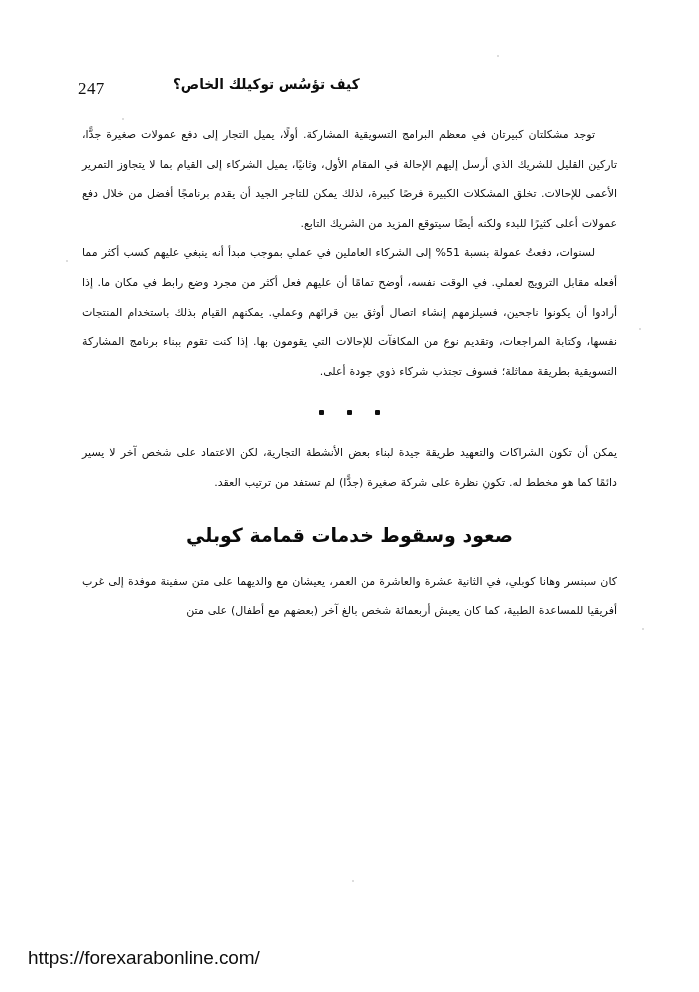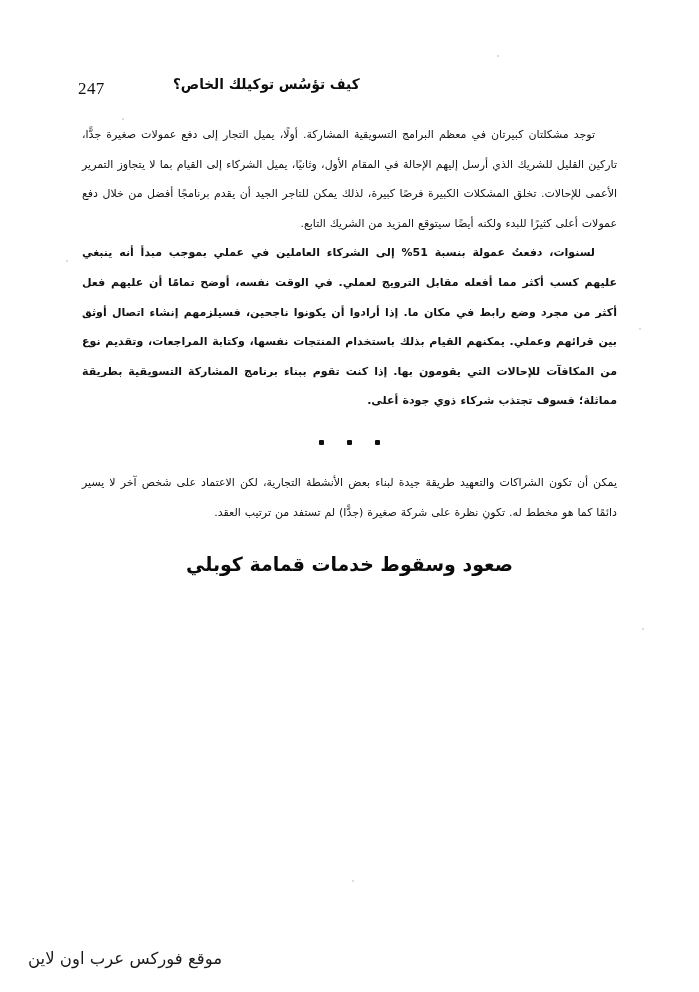--- a/index.html
+++ b/index.html
@@ -77,21 +77,20 @@
     text-indent: 22px;
     word-spacing: 0.4px;
   }
 
   p.body.cont {
     text-indent: 0;
   }
 
   p.body + p.body {
     margin-top: 0;
-    font-weight: bold;
   }
 
   
   .dinkus {
     margin: 16px 0 18px 0;
     text-align: center;
     direction: ltr;
     height: 18px;
   }
 
@@ -180,19 +179,20 @@
     <div class="dinkus">
       <span class="dot"></span>
       <span class="dot"></span>
       <span class="dot"></span>
     </div>
 
     <p class="body cont">يمكن أن تكون الشراكات والتعهيد طريقة جيدة لبناء بعض الأنشطة التجارية، لكن الاعتماد على شخص آخر لا يسير دائمًا كما هو مخطط له. تكونِ نظرة على شركة صغيرة (جدًّا) لم تستفد من ترتيب العقد.</p>
 
     <h2 class="section-heading">صعود وسقوط خدمات قمامة كوبلي</h2>
 
+    <p class="body cont">كان سبنسر وهانا كوبلي، في الثانية عشرة والعاشرة من العمر، يعيشان مع والديهما على متن سفينة موفدة إلى غرب أفريقيا للمساعدة الطبية، كما كان يعيش أربعمائة شخص بالغ آخر (بعضهم مع أطفال) على متن</p>
   </div>
 
   <div class="watermark">
-    <div class="wm-arabic">موقع فوركس عرب اون لاين</div>
+    <div class="wm-url">https://forexarabonline.com/</div>
   </div>
 
 </div>
 
 </body></html>

